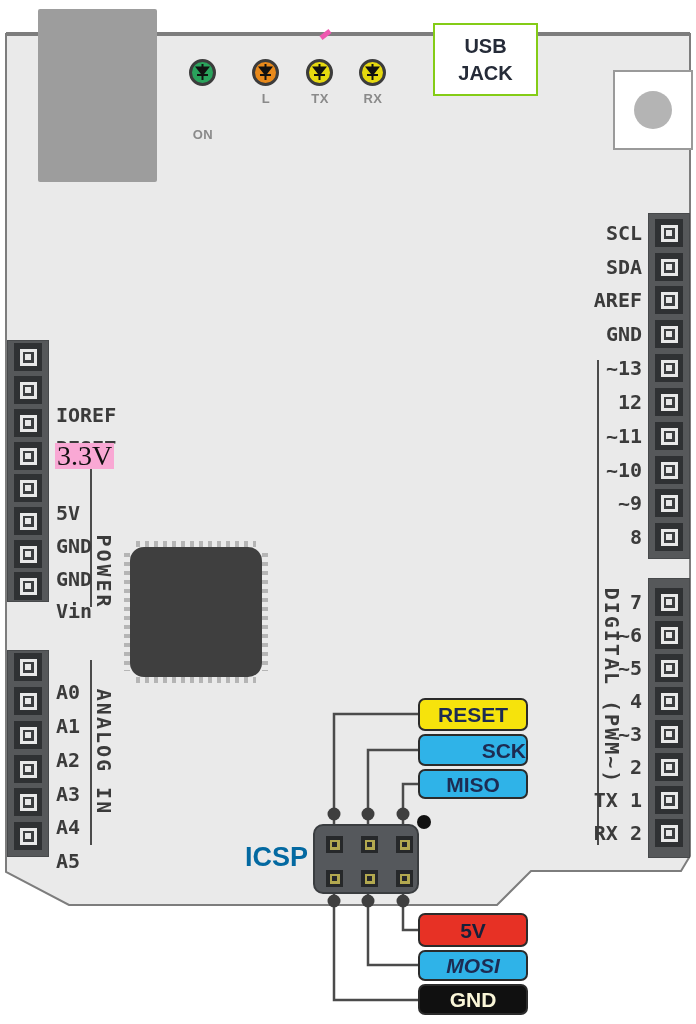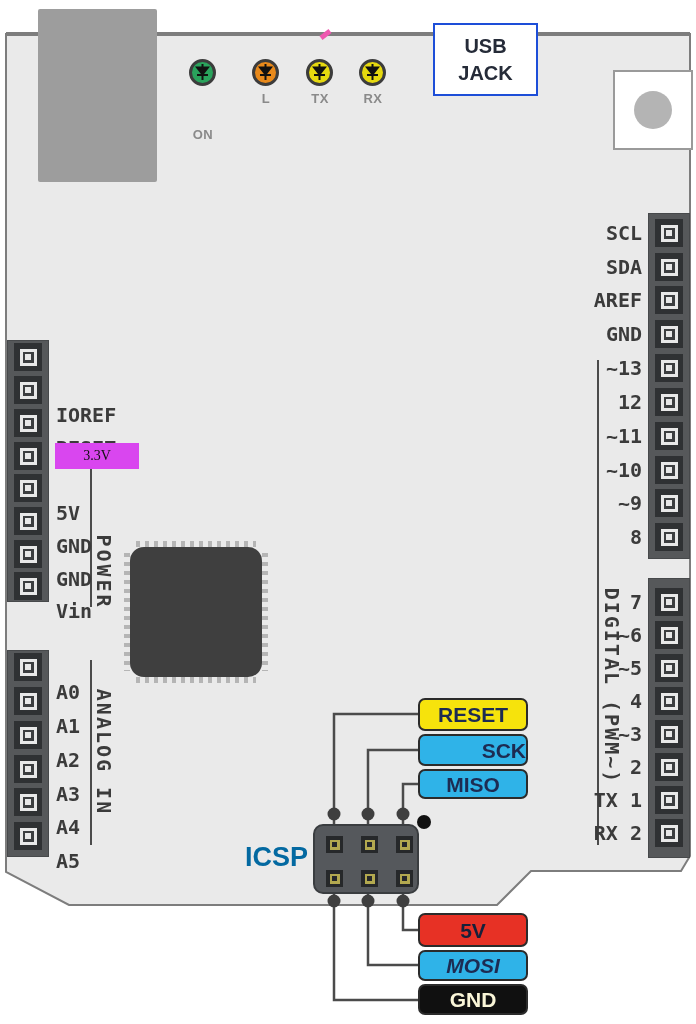--- a/index.html
+++ b/index.html
@@ -4,21 +4,21 @@
 <style>
   html,body { margin:0; padding:0; background:#ffffff; }
   .stage { position:relative; width:696px; height:1024px; background:#ffffff; overflow:hidden;
            font-family:"DejaVu Sans Mono", monospace; }
   svg.layer { position:absolute; left:0; top:0; }
 
   
   .usb-conn { position:absolute; left:38px; top:9px; width:119px; height:173px;
               background:#9d9d9d; border-radius:2px; }
   .usb-box { position:absolute; left:433px; top:23px; width:101px; height:69px;
-             background:#ffffff; border:2px solid #1d4ed8;
+             background:#ffffff; border:2px solid #84cc16;
              display:flex; flex-direction:column; align-items:center; justify-content:center;
              font-family:"Liberation Sans", sans-serif; font-weight:bold; font-size:20px;
              color:#252b38; line-height:1.35; }
   .reset-btn { position:absolute; left:613px; top:70px; width:76px; height:76px;
                background:#ffffff; border:2px solid #9a9a9a; }
   .reset-btn .cap { position:absolute; left:19px; top:19px; width:38px; height:38px;
                     border-radius:50%; background:#b4b4b4; }
 
   
   .led { position:absolute; top:59px; width:27px; height:27px; border-radius:50%;
@@ -41,23 +41,23 @@
   .pin::after { content:""; position:absolute; left:11px; top:11px; width:6px; height:6px;
                 background:#e8e8e8; }
   .plabel { position:absolute; height:24px; line-height:24px; font-size:20px; font-weight:bold;
             color:#3b3b3b; white-space:nowrap; }
   .plabel.right { left:540px; width:102px; text-align:right; }
   .plabel.left  { left:56px;  width:100px; text-align:left;margin-top:25px; }
   .vlabel { position:absolute; height:24px; line-height:24px; font-size:20px; font-weight:bold;
             color:#3b3b3b; text-align:center; white-space:nowrap;
             transform:rotate(90deg); transform-origin:center; letter-spacing:2px; }
 
-  .hl-3v3 { position:absolute; left:55px; top:443px; width:84px; height:26px;
-            background:#d946ef; color:#111111; font-family:"Liberation Serif", serif;
-            font-size:14px; line-height:26px; text-align:center; }
+  .hl-3v3 { position:absolute; left:55px; top:443px; width:59px; height:26px;
+            background:#f9a8d4; color:#111111; font-family:"Liberation Serif", serif;
+            font-size:28px; line-height:26px; text-align:center; }
 
   
   .chip { position:absolute; left:130px; top:547px; width:132px; height:130px;
           background:#3f3f3f; border-radius:14px; }
   .legs-h { position:absolute; left:136px; width:120px; height:6px;
             background:repeating-linear-gradient(to right,#b5b5b5 0 4px,transparent 4px 9px); }
   .legs-v { position:absolute; top:553px; width:6px; height:118px;
             background:repeating-linear-gradient(to bottom,#b5b5b5 0 4px,transparent 4px 9px); }
 
   

